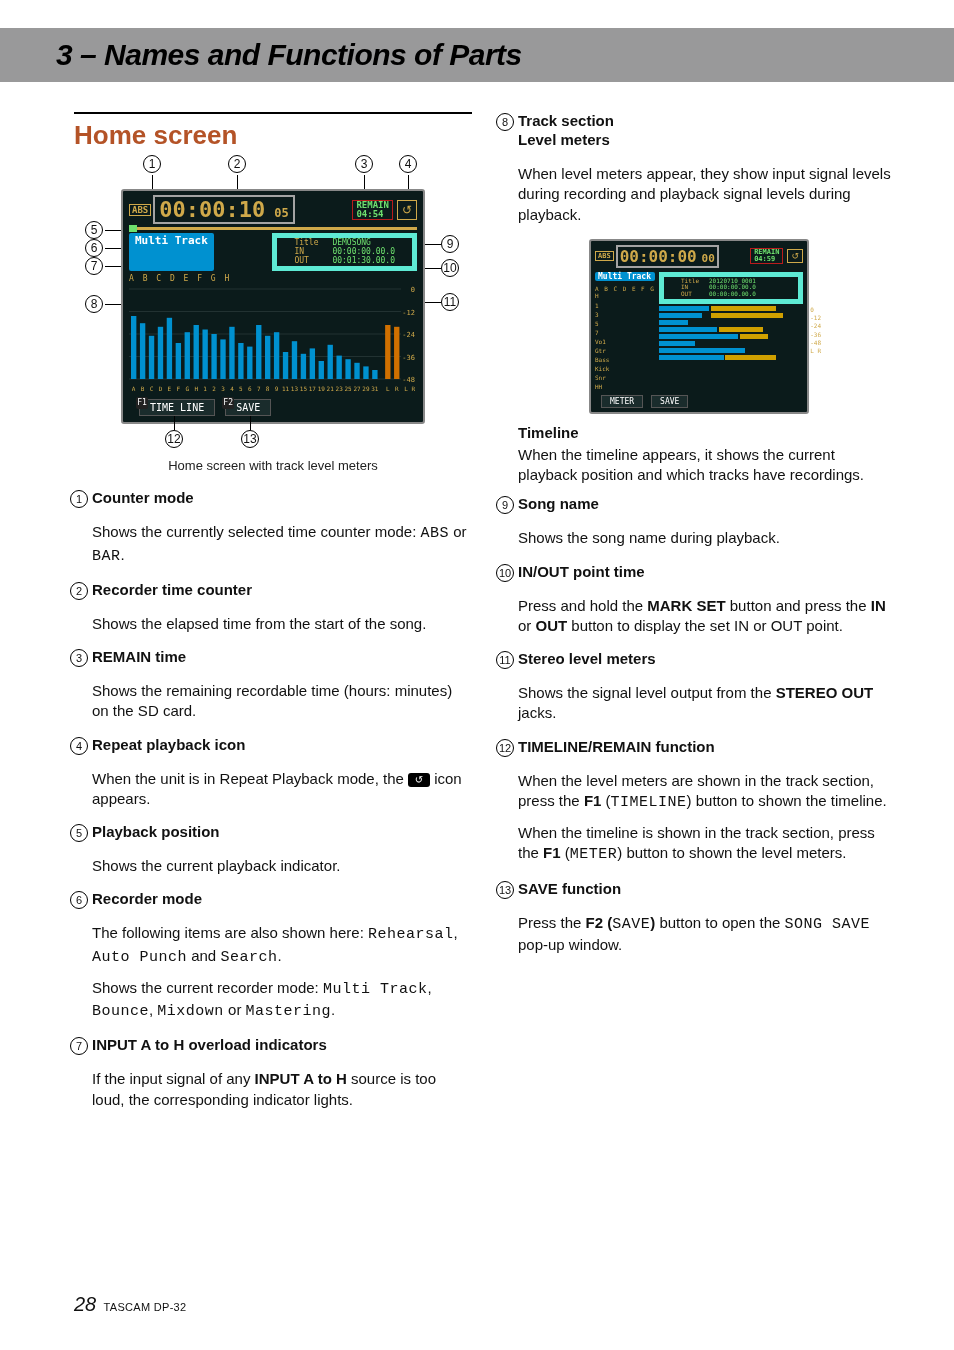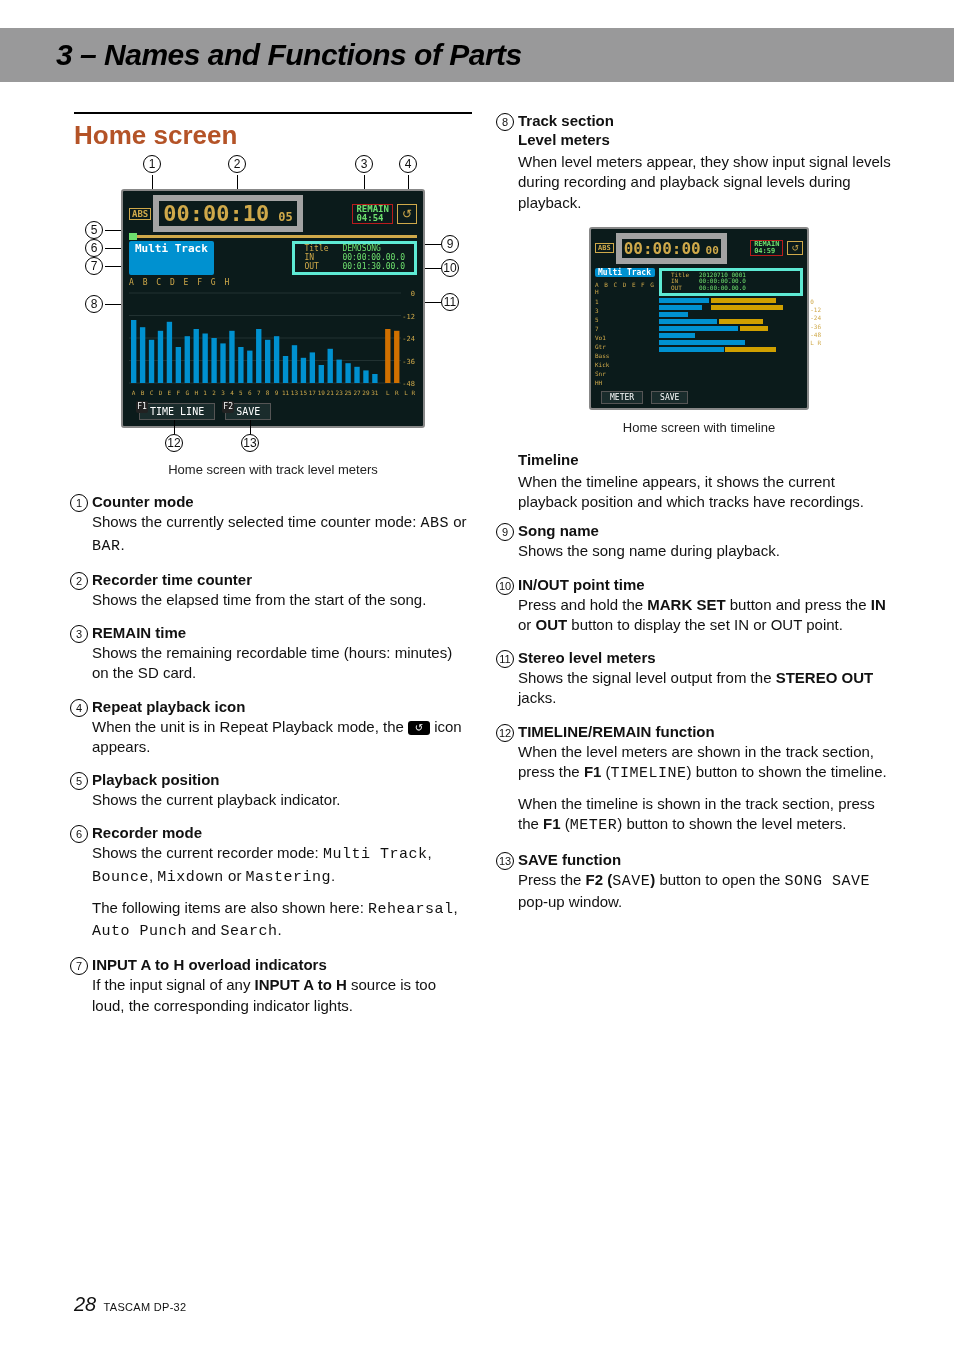--- a/index.html
+++ b/index.html
@@ -72,21 +72,21 @@
     font-size: 15px;
   }
   .item-subtitle {
     font-weight: 700;
     font-size: 15px;
     margin: 2px 0 4px 0;
   }
   .item-body {
     font-size: 15px;
     line-height: 1.35;
-    margin-top: 2px;
+    margin-top: 16px;
   }
   .item-body + .item-body { margin-top: 10px; }
   .mono { font-family: "Courier New", monospace; letter-spacing: 0.5px; }
   .repeat-icon {
     display: inline-block;
     width: 22px; height: 14px;
     background: #000;
     border-radius: 3px;
     color: #fff;
     font-size: 10px;
@@ -113,42 +113,42 @@
     display: flex;
     align-items: center;
     gap: 2px;
   }
   .abs {
     color: #cfa94a; font-family: monospace; font-size: 9px; font-weight: 700;
     border: 1px solid #cfa94a; padding: 0 2px;
   }
   .timebox {
     color: #cfa94a; font-family: monospace; font-weight: 700;
-    border: 6px solid #a3a3a3; padding: 0 4px;
+    border: 2px solid #a3a3a3; padding: 0 4px;
   }
   .timebig { font-size: 22px; }
   .timesmall { font-size: 12px; }
   .remain {
     margin-left: auto;
     border: 1px solid #b91c1c; padding: 0 3px;
   }
   .remain div { color: #6ee06e; font-family: monospace; font-size: 9px; line-height: 1; font-weight: 700; }
   .loop {
     border: 1px solid #cfa94a; padding: 2px 4px; color: #cfa94a; font-size: 12px; margin-left: 2px;
   }
   .lcd-row2 {
     display: flex; gap: 2px; margin-top: 3px; align-items: stretch;
   }
   .multitrack {
     background: #0091d0; color: #fff; font-family: monospace; font-size: 11px; font-weight: 700;
     padding: 1px 6px; border-radius: 2px;
   }
   .spacer { flex: 1; }
   .infobox {
-    border: 3px solid #5eead4; padding: 1px 9px;
+    border: 5px solid #5eead4; padding: 1px 17px;
     font-family: monospace; font-size: 8px; color: #6ee06e; line-height: 1.1;
   }
   .infobox .lbl { color: #cfa94a; display: inline-block; width: 38px; }
   .overload {
     font-family: monospace; font-size: 8px; color: #cfa94a; letter-spacing: 2px;
     margin-top: 3px;
   }
   .metersvg { display: block; margin-top: 2px; }
   .function-btns {
     display: flex; gap: 10px; margin-top: 4px; padding-left: 10px;
@@ -376,22 +376,22 @@
           <div class="item-body">When the unit is in Repeat Playback mode, the <span class="repeat-icon">↺</span> icon appears.</div>
         </div>
         <div class="item">
           <span class="marker">5</span>
           <div class="item-title">Playback position</div>
           <div class="item-body">Shows the current playback indicator.</div>
         </div>
         <div class="item">
           <span class="marker">6</span>
           <div class="item-title">Recorder mode</div>
+          <div class="item-body">The following items are also shown here: <span class="mono">Rehearsal</span>, <span class="mono">Auto Punch</span> and <span class="mono">Search</span>.</div>
           <div class="item-body">Shows the current recorder mode: <span class="mono">Multi Track</span>, <span class="mono">Bounce</span>, <span class="mono">Mixdown</span> or <span class="mono">Mastering</span>.</div>
-          <div class="item-body">The following items are also shown here: <span class="mono">Rehearsal</span>, <span class="mono">Auto Punch</span> and <span class="mono">Search</span>.</div>
         </div>
         <div class="item">
           <span class="marker">7</span>
           <div class="item-title">INPUT A to H overload indicators</div>
           <div class="item-body">If the input signal of any <b>INPUT A to H</b> source is too loud, the corresponding indicator lights.</div>
         </div>
       </div>
   </div>
 
   <div class="col">
@@ -466,21 +466,20 @@
                 <div>L R</div>
             </div>
           </div>
         </div>
       </div>
       <div class="fbtns">
         <div class="fbtn"><span>METER</span></div>
         <div class="fbtn"><span>SAVE</span></div>
       </div>
     </div>
-    <div class="caption">Home screen with timeline</div>
 
     <div class="sub-heading">Timeline</div>
     <div class="sub-body">When the timeline appears, it shows the current playback position and which tracks have recordings.</div>
 
     <div class="items" id="items-right">
         <div class="item">
           <span class="marker">9</span>
           <div class="item-title">Song name</div>
           <div class="item-body">Shows the song name during playback.</div>
         </div>

